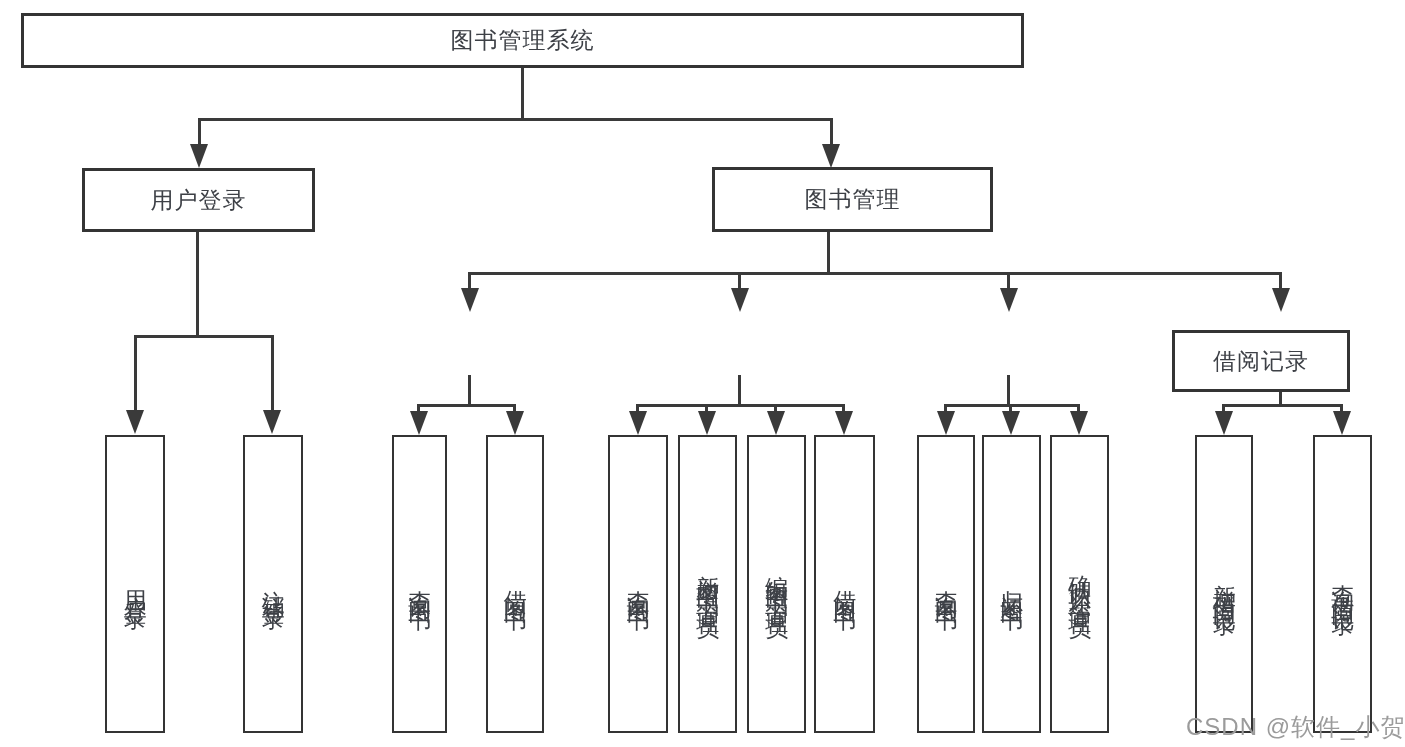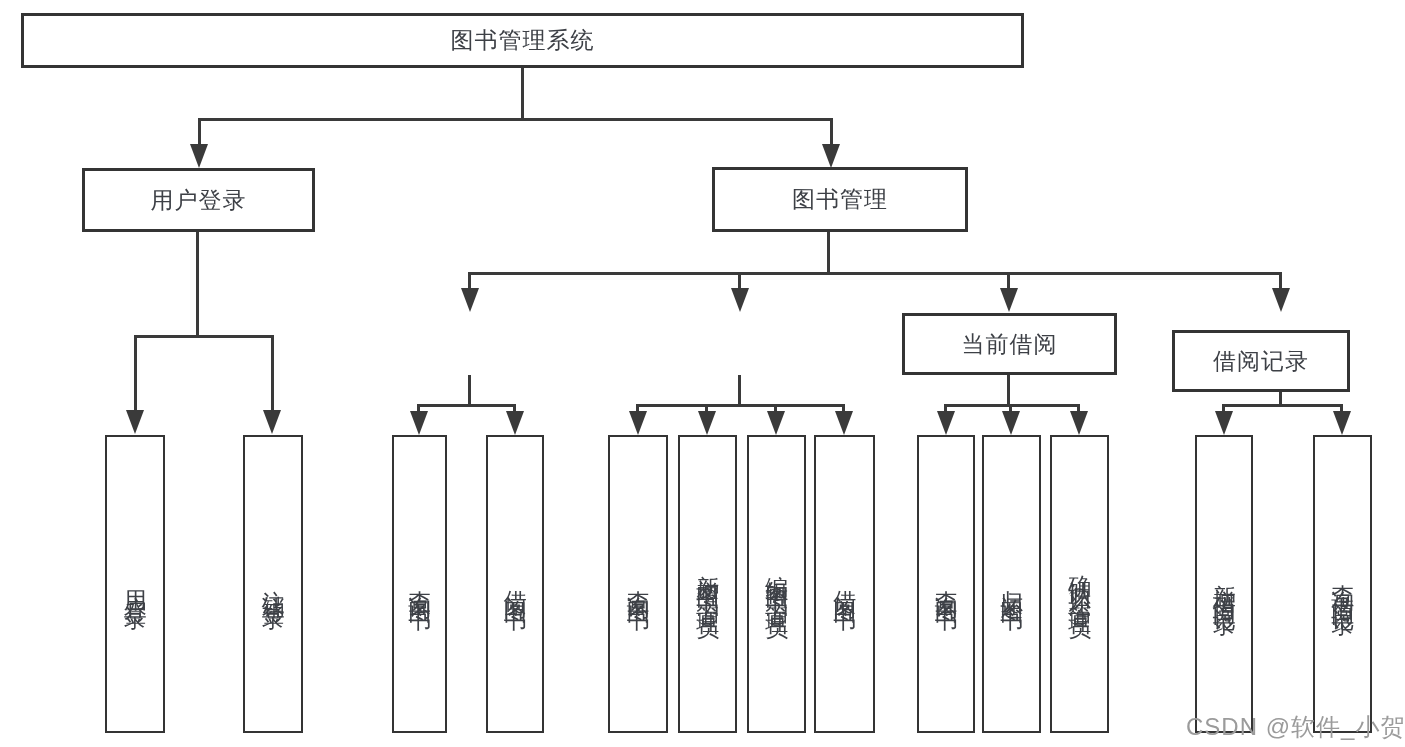--- a/index.html
+++ b/index.html
@@ -62,29 +62,26 @@
 <div id="stage">
 
   <div class="box" style="left:21px;top:13px;width:1003px;height:55px">
     <span>图书管理系统</span>
   </div>
 
   <div class="box" style="left:82px;top:168px;width:233px;height:64px">
     <span>用户登录</span>
   </div>
 
-  <div class="box" style="left:712px;top:167px;width:256px;height:65px">
+  <div class="box" style="left:712px;top:167px;width:281px;height:65px">
     <span>图书管理</span>
   </div>
 
 
 
-  <div class="box" style="left:902px;top:313px;width:215px;height:62px">
-    <span>当前借阅</span>
-  </div>
 
   <div class="box" style="left:1172px;top:330px;width:178px;height:62px">
     <span>借阅记录</span>
   </div>
 
   <div class="leaf" style="left:105px;width:60px">
     <span class="vtext">用户登录</span>
   </div>
   <div class="leaf" style="left:243px;width:60px">
     <span class="vtext">注销登录</span>

